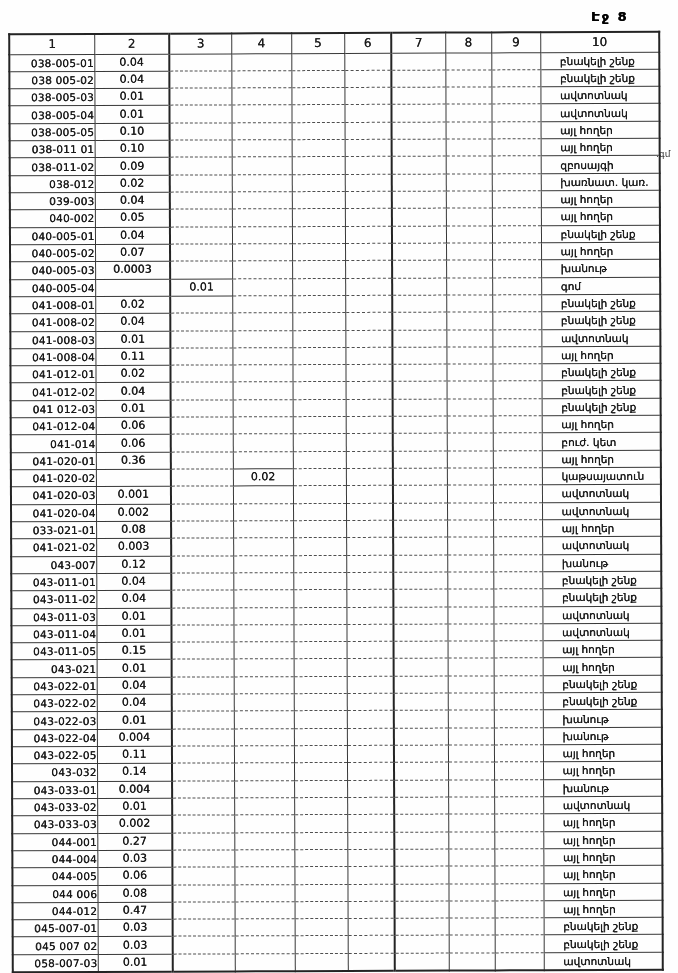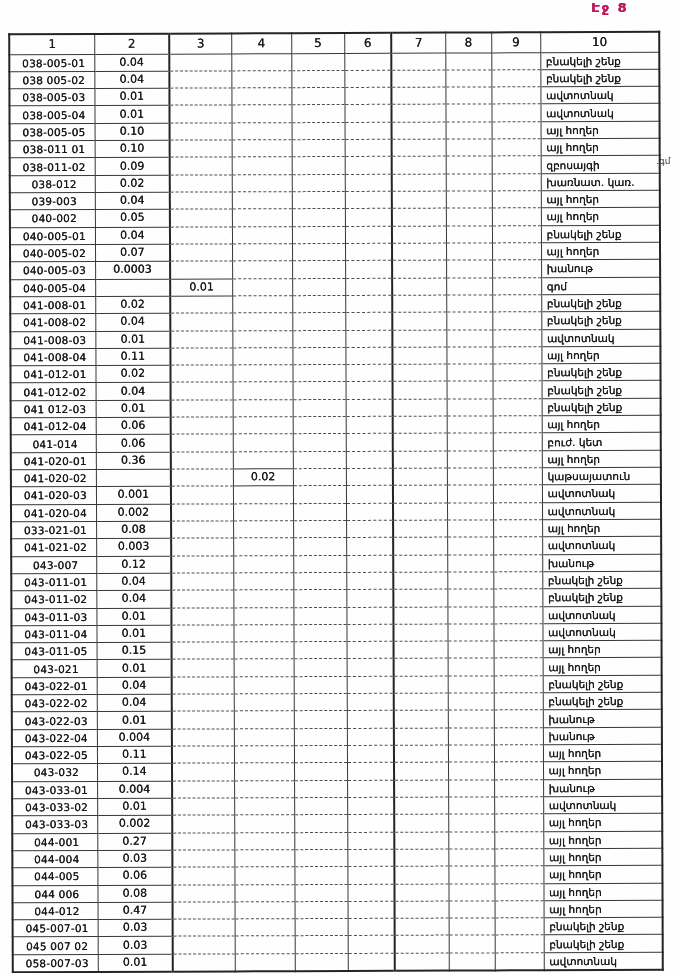--- a/index.html
+++ b/index.html
@@ -10,35 +10,34 @@
     width: 678px;
     height: 973px;
     background: #fefefe;
     position: relative;
     overflow: hidden;
     font-family: "DejaVu Sans", "Liberation Sans", sans-serif;
     color: #181818;
   }
   .page-label {
     position: absolute;
-    top: 0;
+    top: 9px;
     left: 591px;
     font-size: 13px;
     font-weight: bold;
     letter-spacing: 2px;
-    color: #be185d;
+    color: #000000;
     text-shadow: 0.4px 0 0 currentColor;
   }
   .stray-mark {
     position: absolute;
     left: 656px;
     top: 149px;
     font-size: 9px;
     color: #3a3a3a;
-    margin-top: 7px;
   }
   table.scan-table {
     position: absolute;
     left: 10px;
     top: 32px;
     width: 650px;
     border-collapse: collapse;
     table-layout: fixed;
     transform: rotate(-0.22deg);
     border: 2px solid #242424;
@@ -68,35 +67,35 @@
     color: #1c1c1c;
     text-shadow: 0.3px 0 0 currentColor;
   }
   td {
     font-size: 11px;
     line-height: 16px;
     vertical-align: middle;
     text-shadow: 0.3px 0 0 currentColor;
   }
   td.cell-code {
-    text-align: center;
+    text-align: right;
     padding-left: 3px;
     font-size: 10.5px;
     letter-spacing: 0.2px;
   }
   td.cell-val {
     text-align: center;
   }
   td.cell-mid {
     border-top: 1px dashed #4f4f4f;
     border-bottom: 1px dashed #4f4f4f;
   }
   td.cell-use {
     text-align: left;
-    padding-left: 5px;
+    padding-left: 19px;
     font-size: 10.5px;
   }
   .vthick, th.vthick { border-left: 2px solid #242424; }
 </style>
 </head>
 <body>
 
 <div class="page-label">Էջ 8</div>
 
 <span class="stray-mark">.գմ</span>

